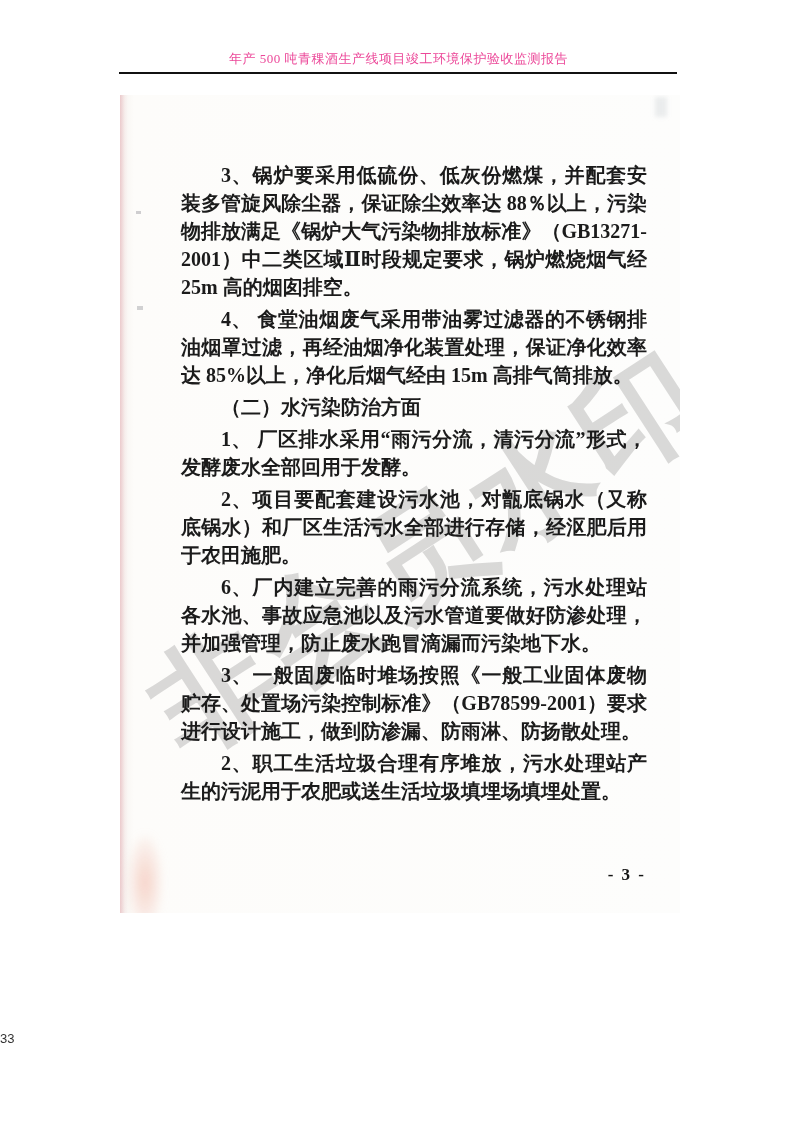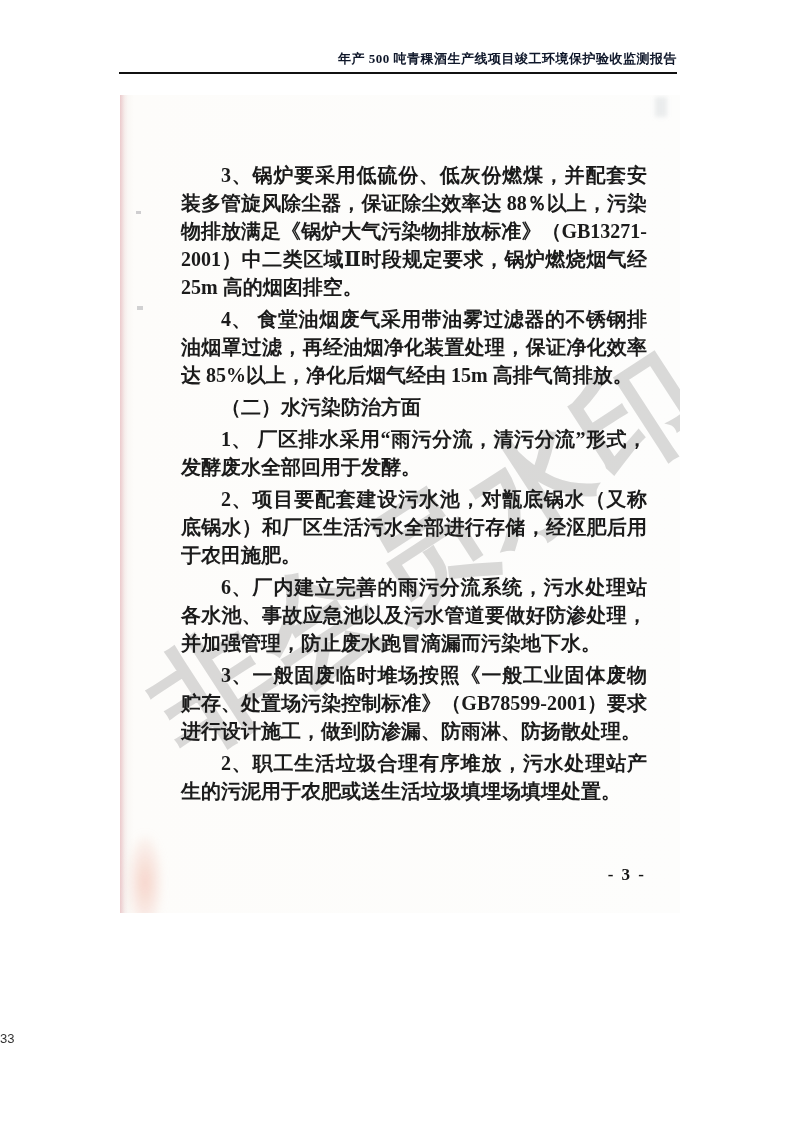--- a/index.html
+++ b/index.html
@@ -6,22 +6,22 @@
   body{
     width:793px;height:1122px;
     background:#ffffff;
     position:relative;
     font-family:"Liberation Serif","DejaVu Serif",serif;
     overflow:hidden;
   }
   
   .doc-header{
     position:absolute;top:50px;left:120px;width:557px;
-    text-align:right;font-size:13px;color:#0f172a;
-    letter-spacing:0.5px;font-weight:700;
+    text-align:center;font-size:13px;color:#ec4899;
+    letter-spacing:0.5px;font-weight:400;
   }
   .doc-header-rule{
     position:absolute;top:72px;left:119px;width:558px;height:2px;
     background:#111;
   }
   
   .scan-page{
     position:absolute;left:120px;top:95px;width:560px;height:818px;
     background:linear-gradient(90deg,#f6f2ef 0px,#fdfcfa 14px,#fdfdfc 100%);
     overflow:hidden;

